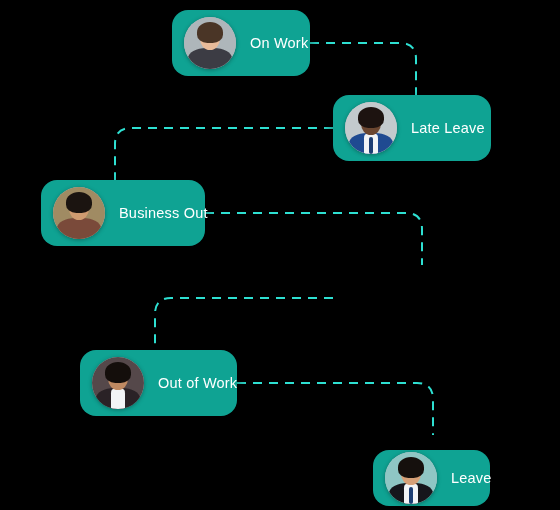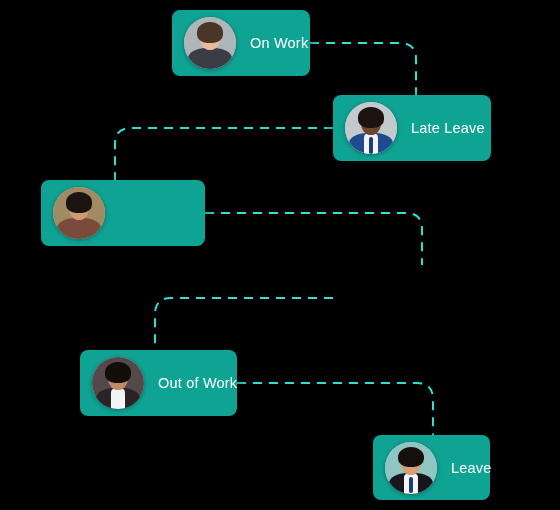--- a/index.html
+++ b/index.html
@@ -29,21 +29,21 @@
     z-index: 1;
     pointer-events: none;
   }
 
   .node-card {
     position: absolute;
     z-index: 2;
     display: flex;
     align-items: center;
     background: #0FA393;
-    border-radius: 8px;
+    border-radius: 16px;
     padding: 0 22px 0 12px;
     box-shadow: 0 6px 16px rgba(0,0,0,0.55);
   }
 
   .avatar {
     position: relative;
     width: 52px;
     height: 52px;
     min-width: 52px;
     border-radius: 50%;
@@ -105,32 +105,33 @@
       </div>
       <span class="node-label" style="color: rgb(255, 255, 255);">Late Leave</span>
     </div>
     <div class="node-card" style="left: 41px; top: 180px; width: 164px; height: 66px; background: rgb(15, 163, 147);">
       <div class="avatar">
         <div class="bg" style="background: rgb(160, 139, 99);"></div>
         <div class="body" style="background: rgb(122, 74, 58);"></div>
         <div class="face" style="background: rgb(207, 155, 112);"></div>
         <div class="hair" style="background: rgb(27, 20, 16);"></div>
       </div>
+      <span class="node-label" style="color: rgb(255, 255, 255);">Business Out</span>
     </div>
     <div class="node-card" style="left: 80px; top: 350px; width: 157px; height: 66px; background: rgb(15, 163, 147);">
       <div class="avatar">
         <div class="bg" style="background: rgb(85, 72, 74);"></div>
         <div class="body" style="background: rgb(42, 34, 38);"></div>
         <div class="shirt"></div>
         <div class="face" style="background: rgb(192, 138, 98);"></div>
         <div class="hair" style="background: rgb(20, 14, 11);"></div>
       </div>
       <span class="node-label" style="color: rgb(255, 255, 255);">Out of Work</span>
     </div>
-    <div class="node-card" style="left: 373px; top: 435px; width: 117px; height: 65px; background: rgb(15, 163, 147); text-align: center;">
+    <div class="node-card" style="left: 373px; top: 450px; width: 117px; height: 56px; background: rgb(15, 163, 147); text-align: center;">
       <div class="avatar">
         <div class="bg" style="background: rgb(143, 198, 196);"></div>
         <div class="body" style="background: rgb(22, 22, 28);"></div>
         <div class="shirt"></div>
         <div class="tie"></div>
         <div class="face" style="background: rgb(214, 160, 119);"></div>
         <div class="hair" style="background: rgb(21, 16, 13);"></div>
       </div>
       <span class="node-label" style="color: rgb(255, 255, 255);">Leave</span>
     </div>

